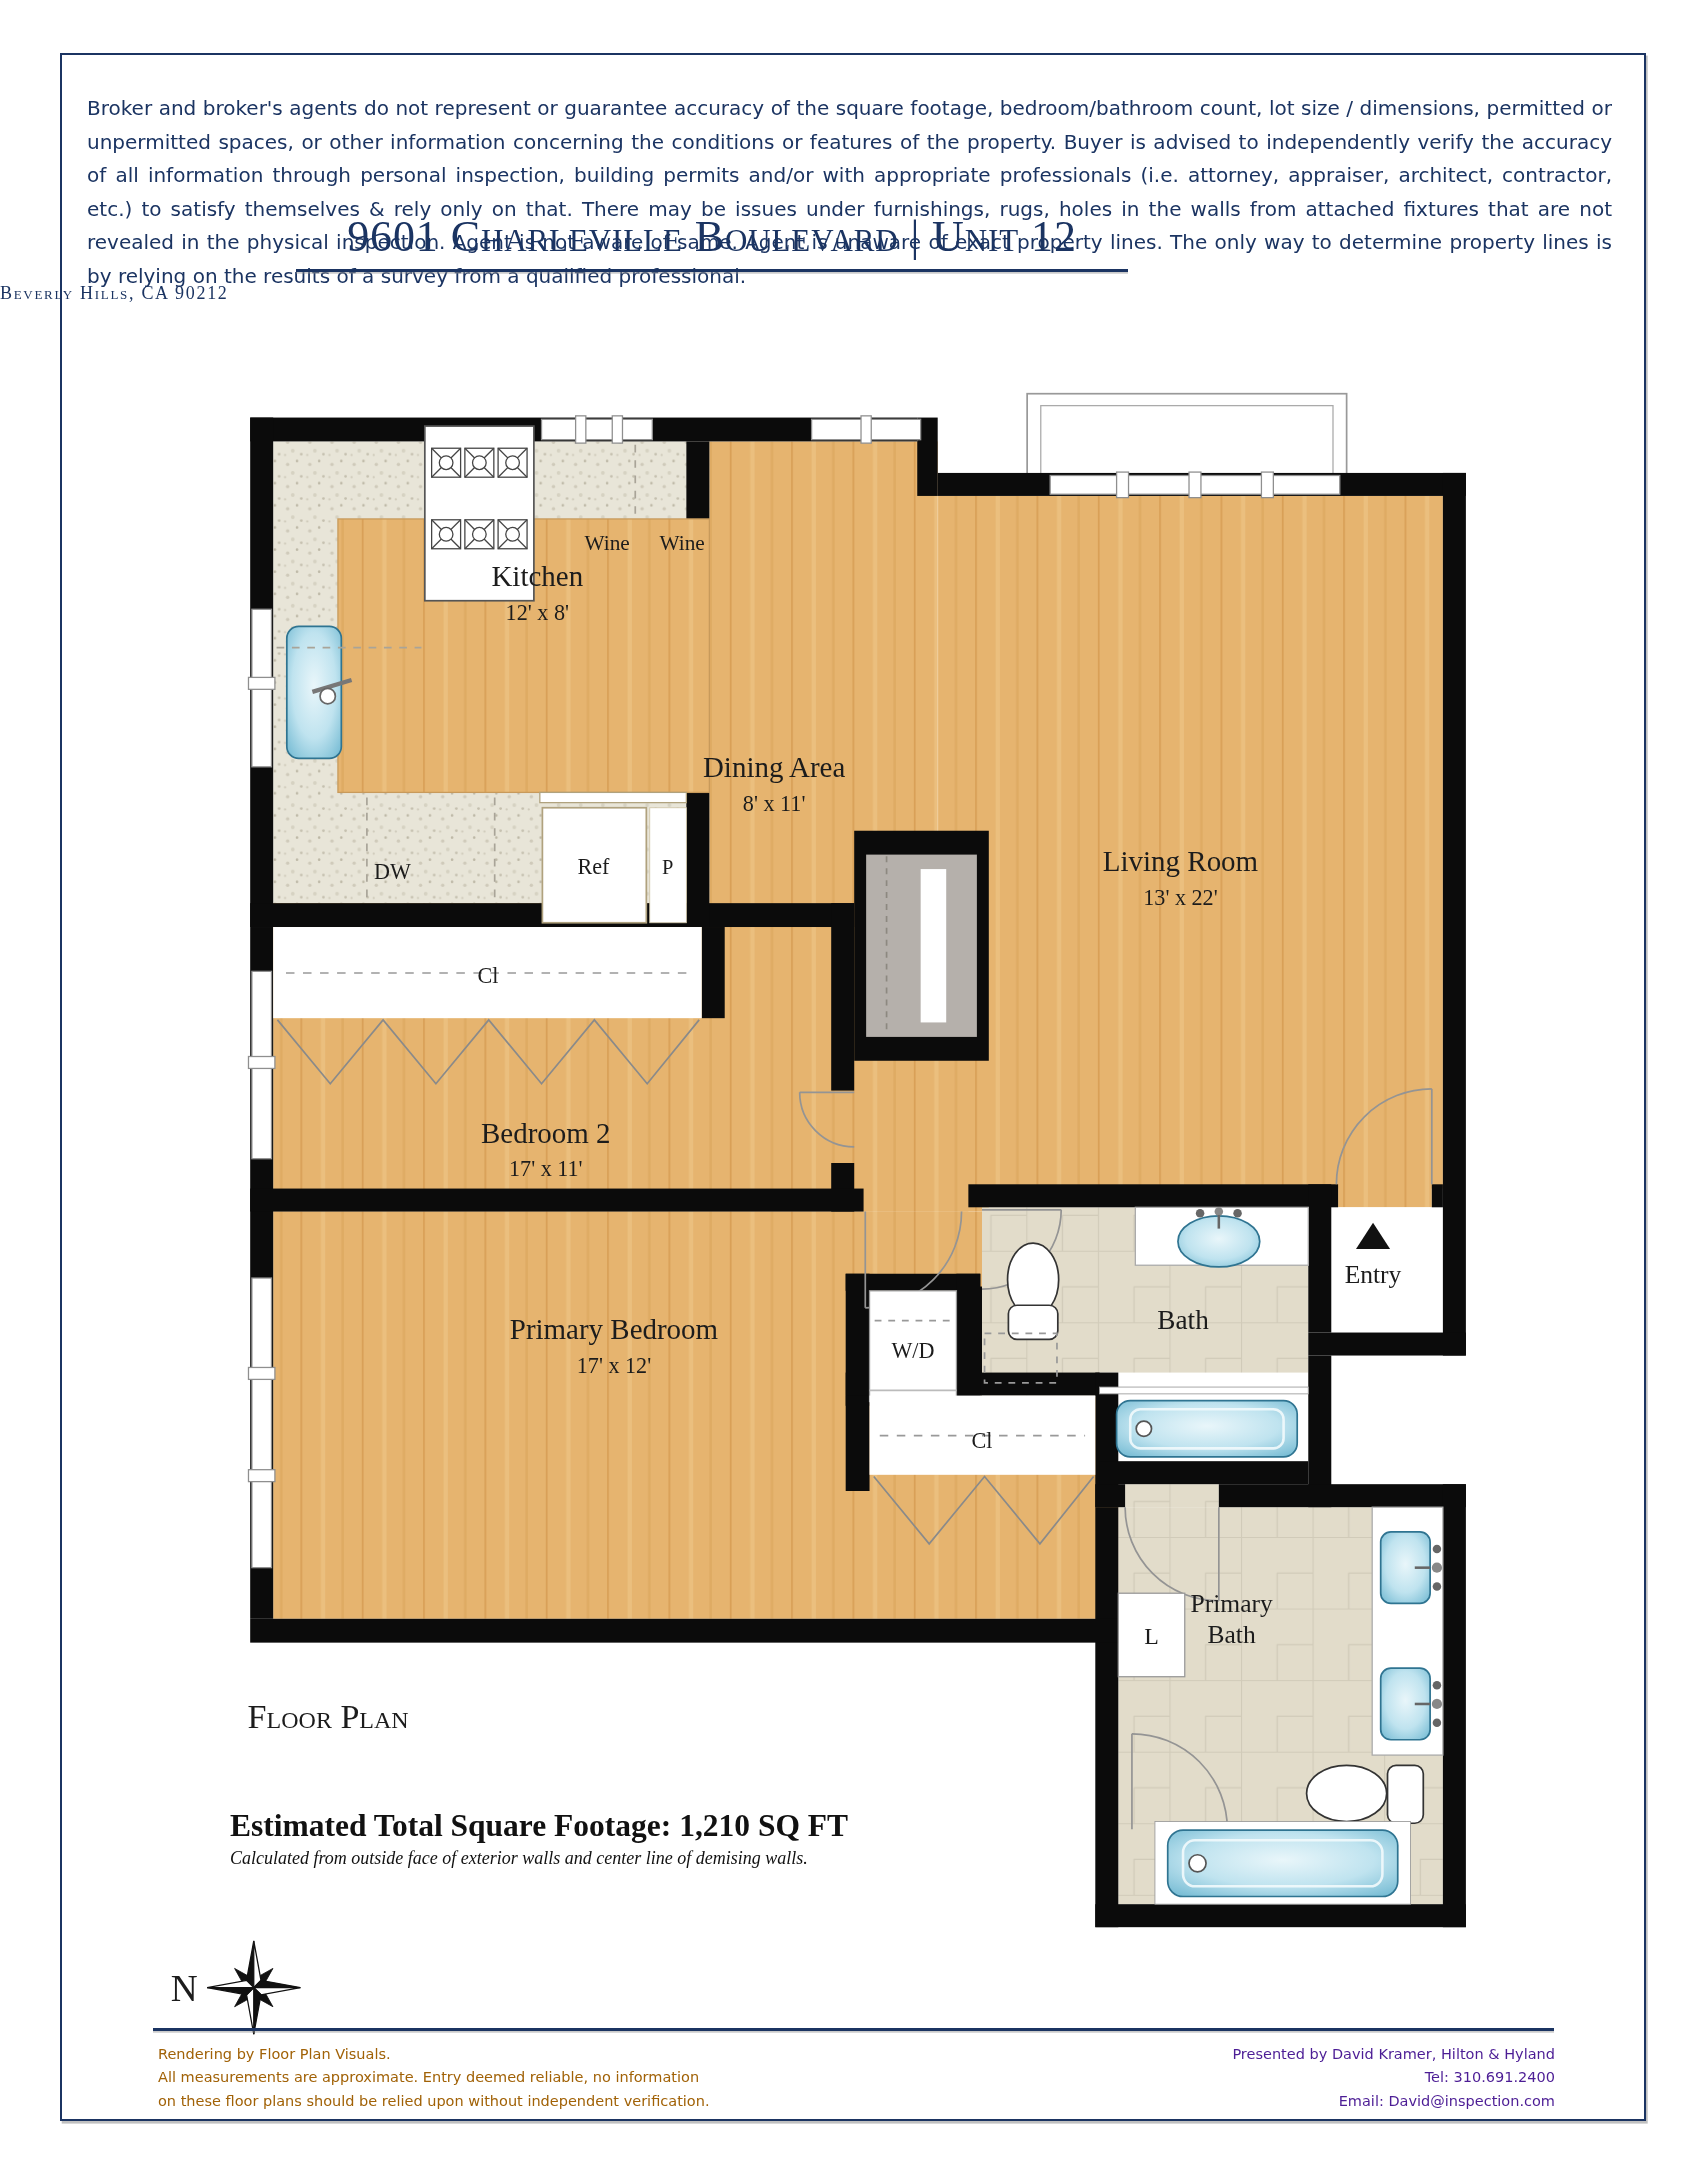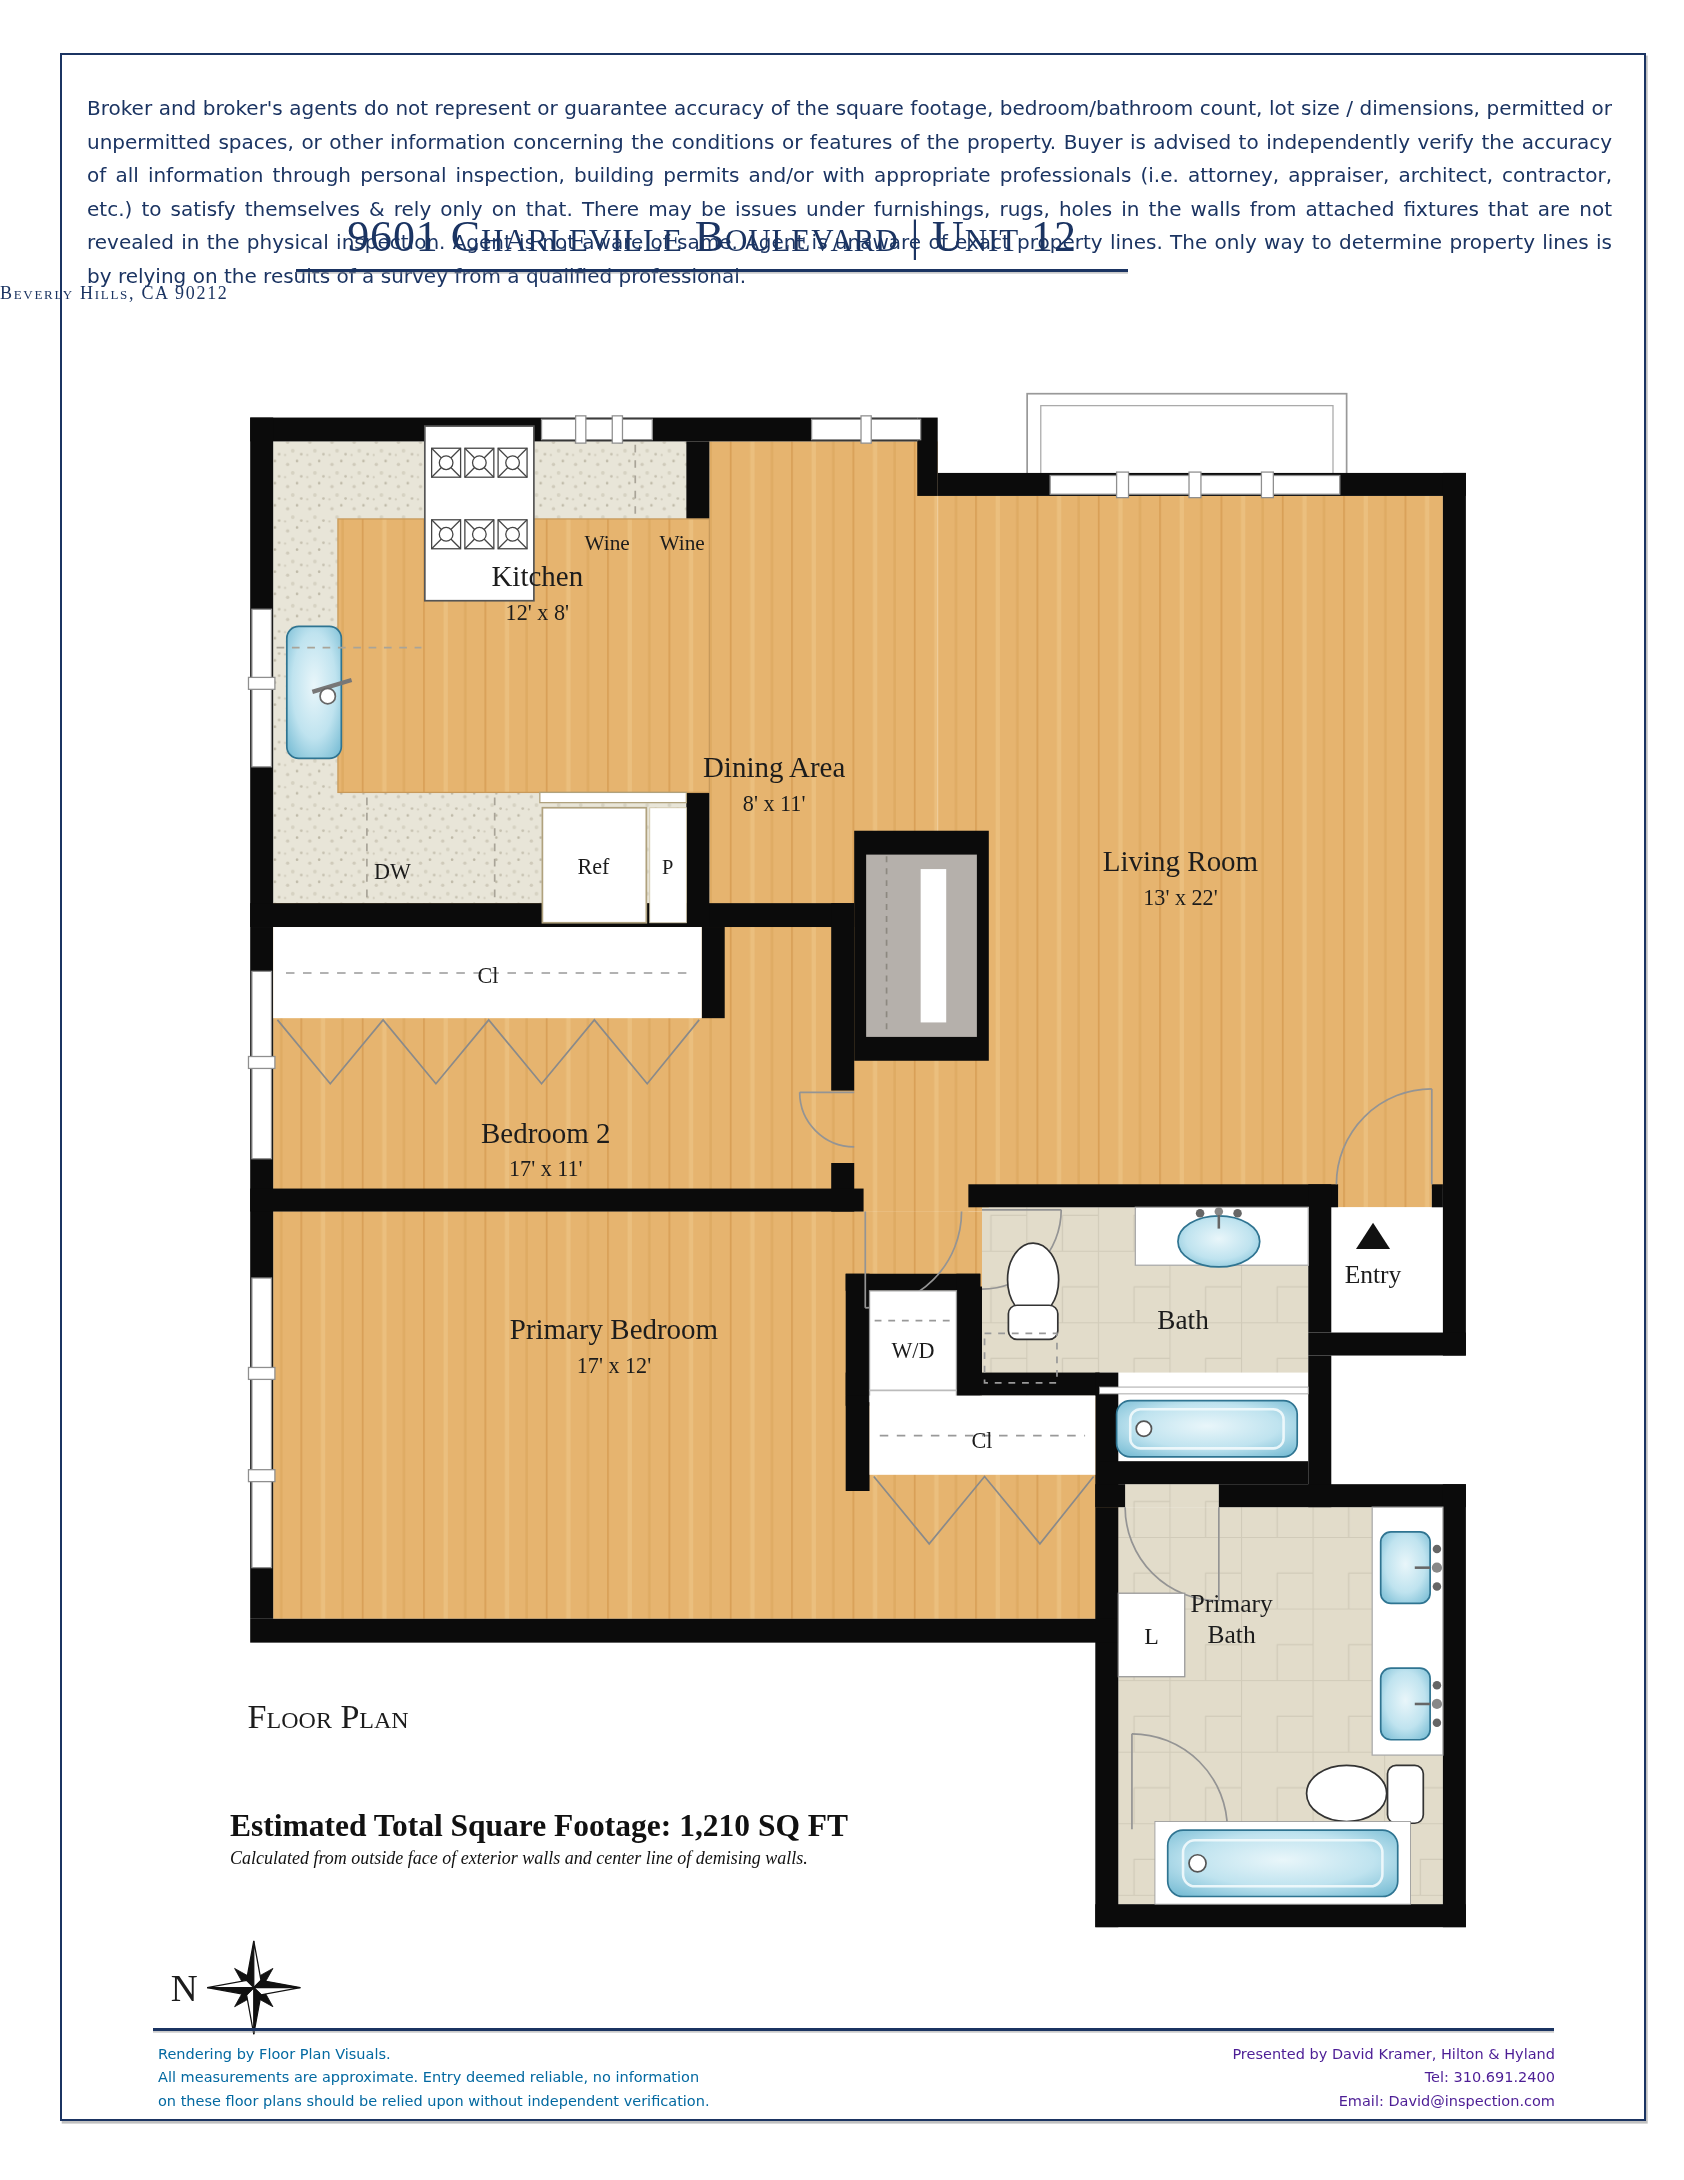--- a/index.html
+++ b/index.html
@@ -30,21 +30,21 @@
   .plan{position:absolute;left:239px;top:392px;width:1227px;height:1542px;}
   .sqft{position:absolute;left:230px;top:1808px;width:941px;text-align:left;color:#111;}
   .sqft-main{font-family:"Liberation Serif",serif;font-weight:bold;font-size:31.5px;}
   .sqft-note{font-family:"Liberation Serif",serif;font-style:italic;font-size:18px;margin-top:4px;}
   .compass{position:absolute;left:145px;top:1935px;}
   .footer-divider{
     position:absolute;left:153px;top:2028px;width:1401px;height:3.4px;background:#1b3462;
     box-shadow:0 1.7px 0 rgba(150,150,150,.5);
   }
   .footer-left{
-    position:absolute;left:158px;top:2043px;color:#0369a1;font-size:14.5px;line-height:1.62;
+    position:absolute;left:158px;top:2043px;color:#a16207;font-size:14.5px;line-height:1.62;
   }
   .footer-right{
     position:absolute;right:130px;top:2043px;color:#4c1d95;font-size:14.5px;line-height:1.62;text-align:right;
   }
   svg text{font-family:"Liberation Serif",serif;fill:#1c1c1c;}
 </style>
 </head>
 <body>
 
 <div class="page-border"></div>

